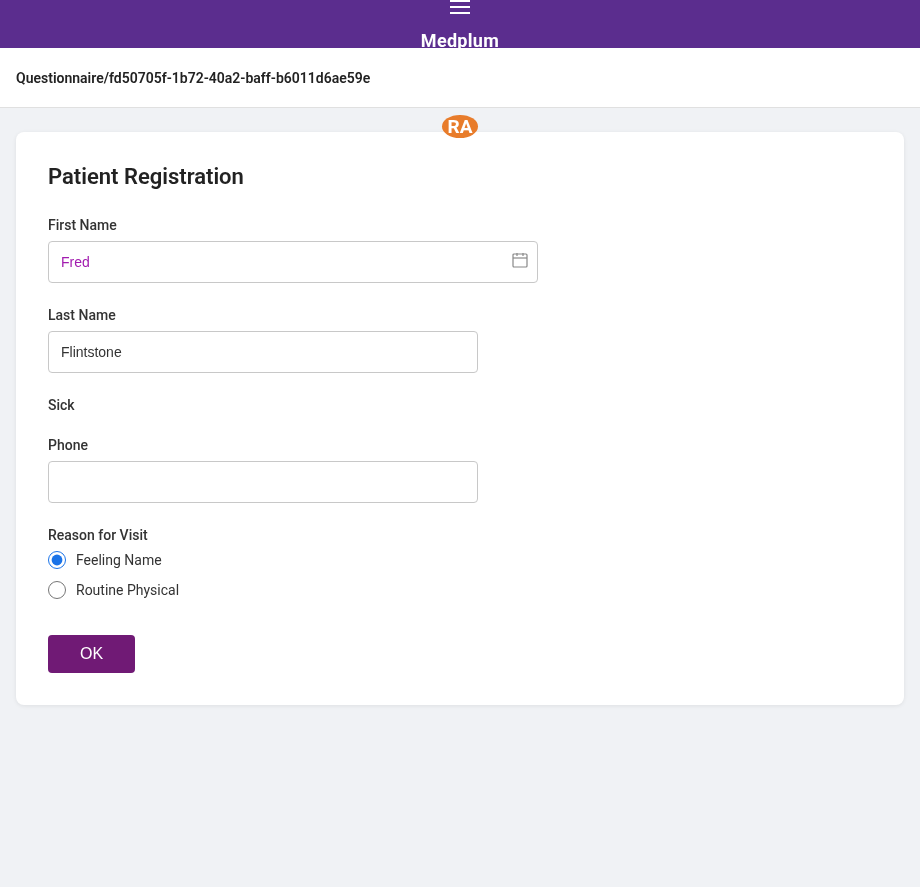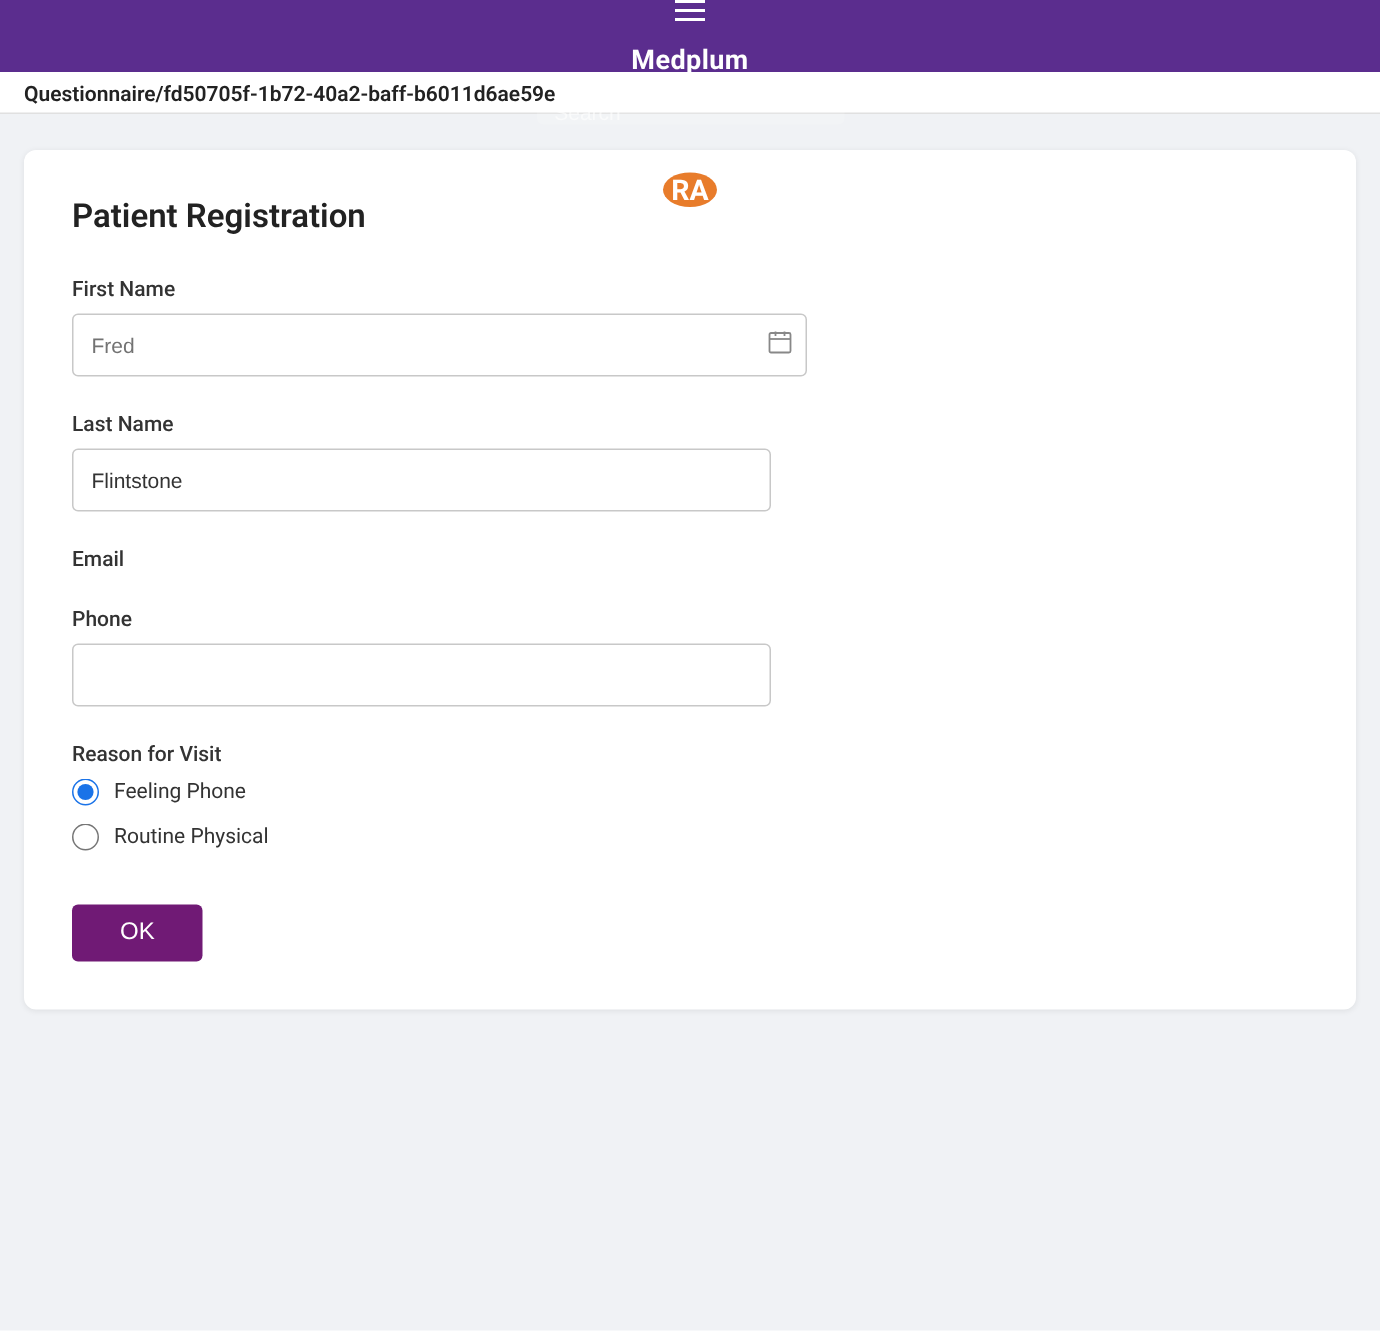--- a/index.html
+++ b/index.html
@@ -81,21 +81,21 @@
       justify-content: center;
       color: white;
       font-weight: 700;
       font-size: 19px;
       cursor: pointer;
     }
 
     
     .breadcrumb-bar {
       background: white;
-      padding: 4px 16px;
+      padding: 20px 16px;
       border-bottom: 1px solid #e0e0e0;
     }
 
     .breadcrumb-text {
       font-size: 14px;
       font-weight: 600;
       color: #222;
     }
 
     
@@ -128,21 +128,21 @@
 
     .form-label {
       display: block;
       font-size: 14px;
       font-weight: 500;
       color: #333;
       margin-bottom: 8px;
     }
 
     .form-input {
-      width: 466px;
+      width: 430px;
       height: 42px;
       border: 1px solid #c8c8c8;
       border-radius: 4px;
       padding: 16px 12px;
       font-size: 14px;
       color: #333;
       outline: none;
       display: flex;
       align-items: center;
     }
@@ -152,21 +152,21 @@
       width: 490px;
     }
 
     .input-with-icon input {
       width: 100%;
       height: 42px;
       border: 1px solid #c8c8c8;
       border-radius: 4px;
       padding: 0 40px 0 12px;
       font-size: 14px;
-      color: #737373;
+      color: #a21caf;
       outline: none;
     }
 
     .input-icon {
       position: absolute;
       right: 10px;
       top: 50%;
       transform: translateY(-50%);
       color: #888;
       font-size: 16px;
@@ -250,36 +250,36 @@
     </div>
 
     
     <div class="form-group">
       <label class="form-label">Last Name</label>
       <input type="text" class="form-input" value="Flintstone" style="">
     </div>
 
     
     <div class="form-group">
-      <label class="form-label">Email</label>
+      <label class="form-label">Sick</label>
     </div>
 
     
     <div class="form-group">
       <label class="form-label">Phone</label>
       <input type="tel" class="form-input" value="" style="">
     </div>
 
     
     <div class="form-group">
       <label class="form-label">Reason for Visit</label>
       <div class="radio-group">
         <label class="radio-label">
           <input type="radio" class="radio-input" name="reason" checked="" style="">
-          <span>Feeling Phone</span>
+          <span>Feeling Name</span>
         </label>
         <label class="radio-label">
           <input type="radio" class="radio-input" name="reason" style="">
           <span>Routine Physical</span>
         </label>
       </div>
     </div>
 
     
     <button class="ok-button">OK</button>

